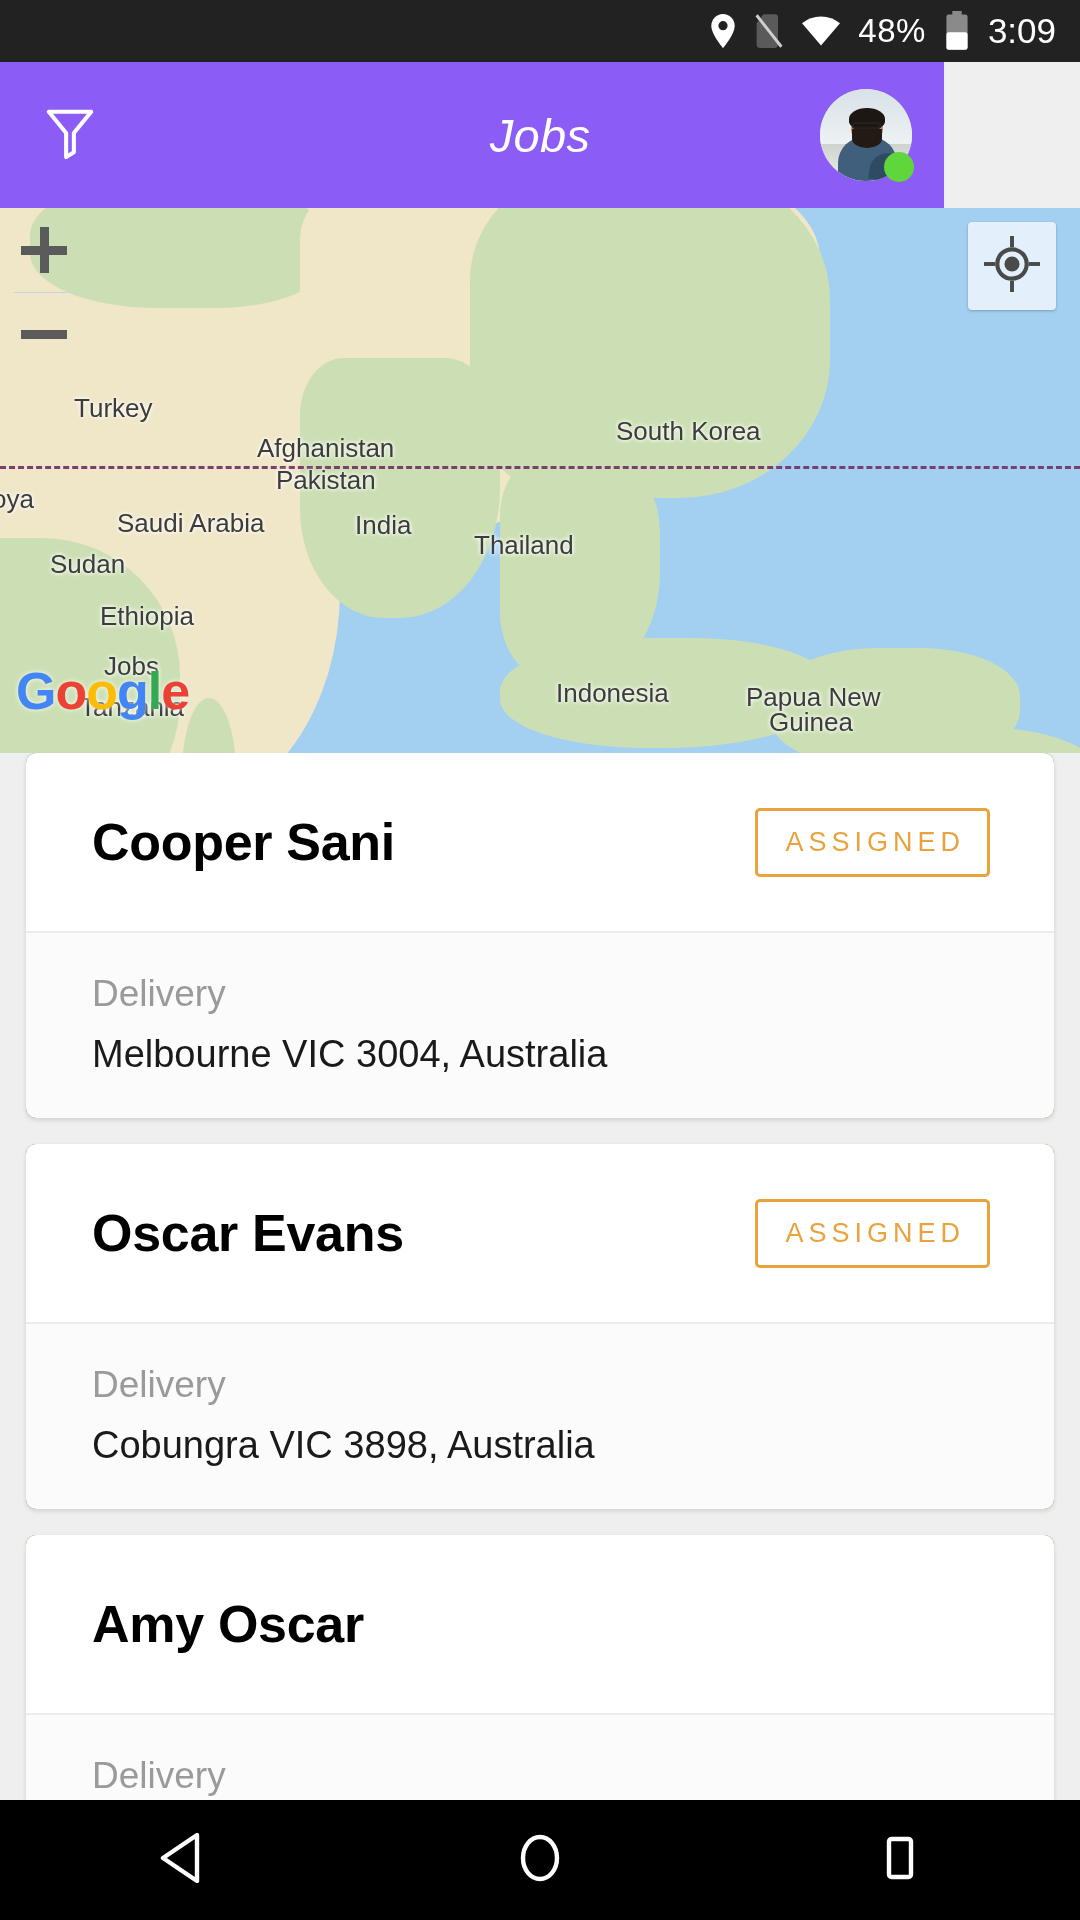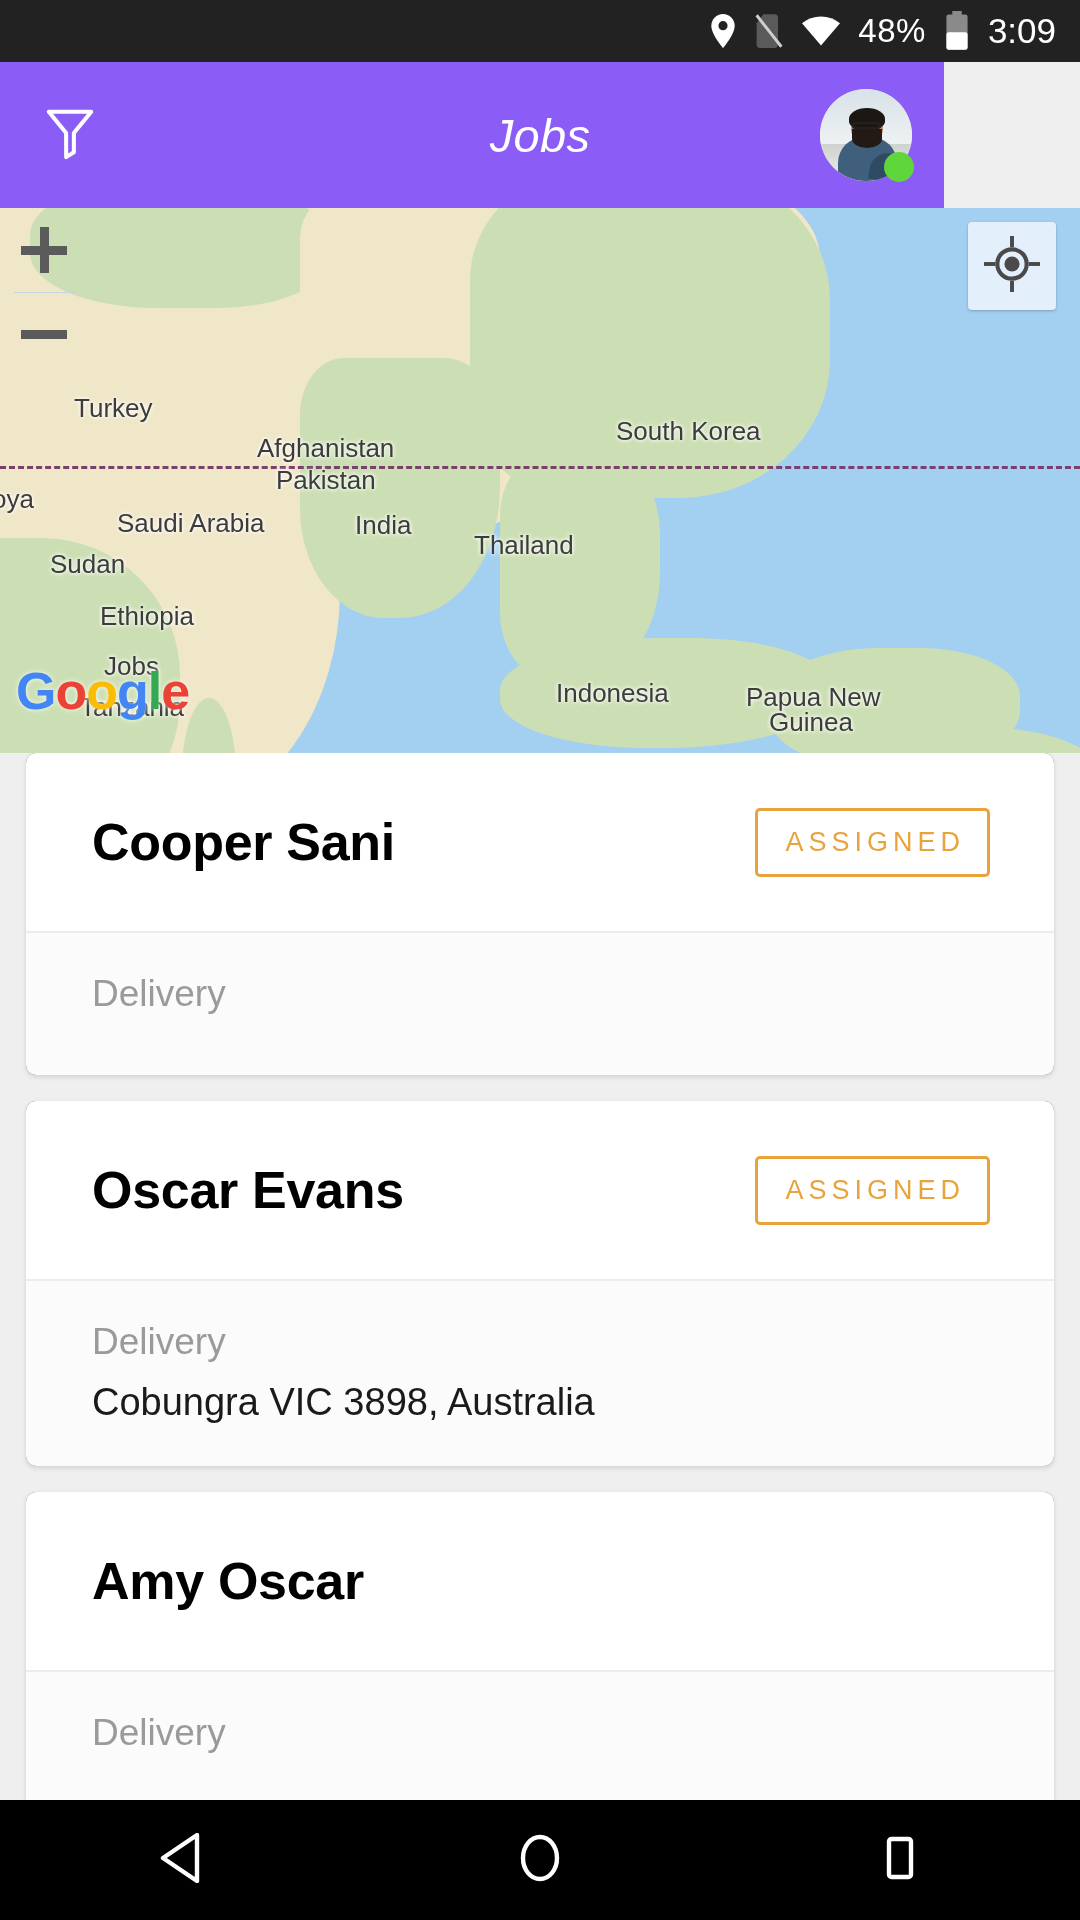--- a/index.html
+++ b/index.html
@@ -269,20 +269,21 @@
 
   <div class="joblist">
 
     <div class="card">
       <div class="card-top">
         <div class="job-name">Cooper Sani</div>
         <div class="badge">ASSIGNED</div>
       </div>
       <div class="card-bottom">
         <div class="dl-label">Delivery</div>
+        <div class="dl-addr">Melbourne VIC 3004, Australia</div>
       </div>
     </div>
 
     <div class="card">
       <div class="card-top">
         <div class="job-name">Oscar Evans</div>
         <div class="badge">ASSIGNED</div>
       </div>
       <div class="card-bottom">
         <div class="dl-label">Delivery</div>

